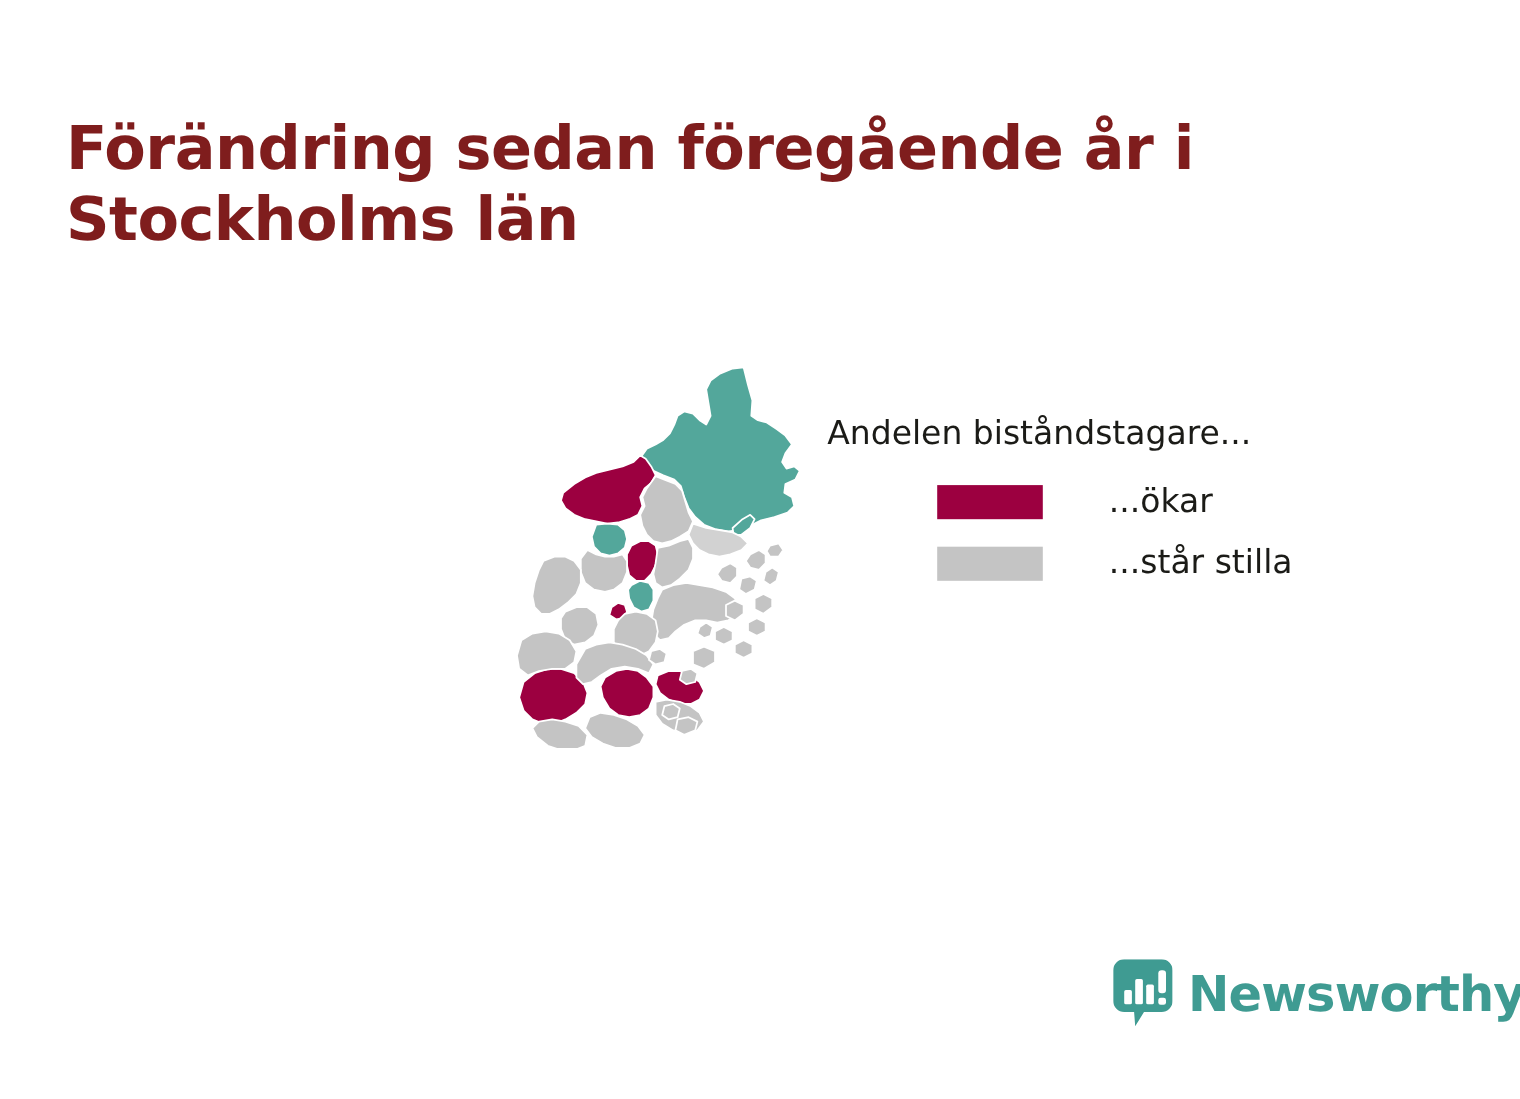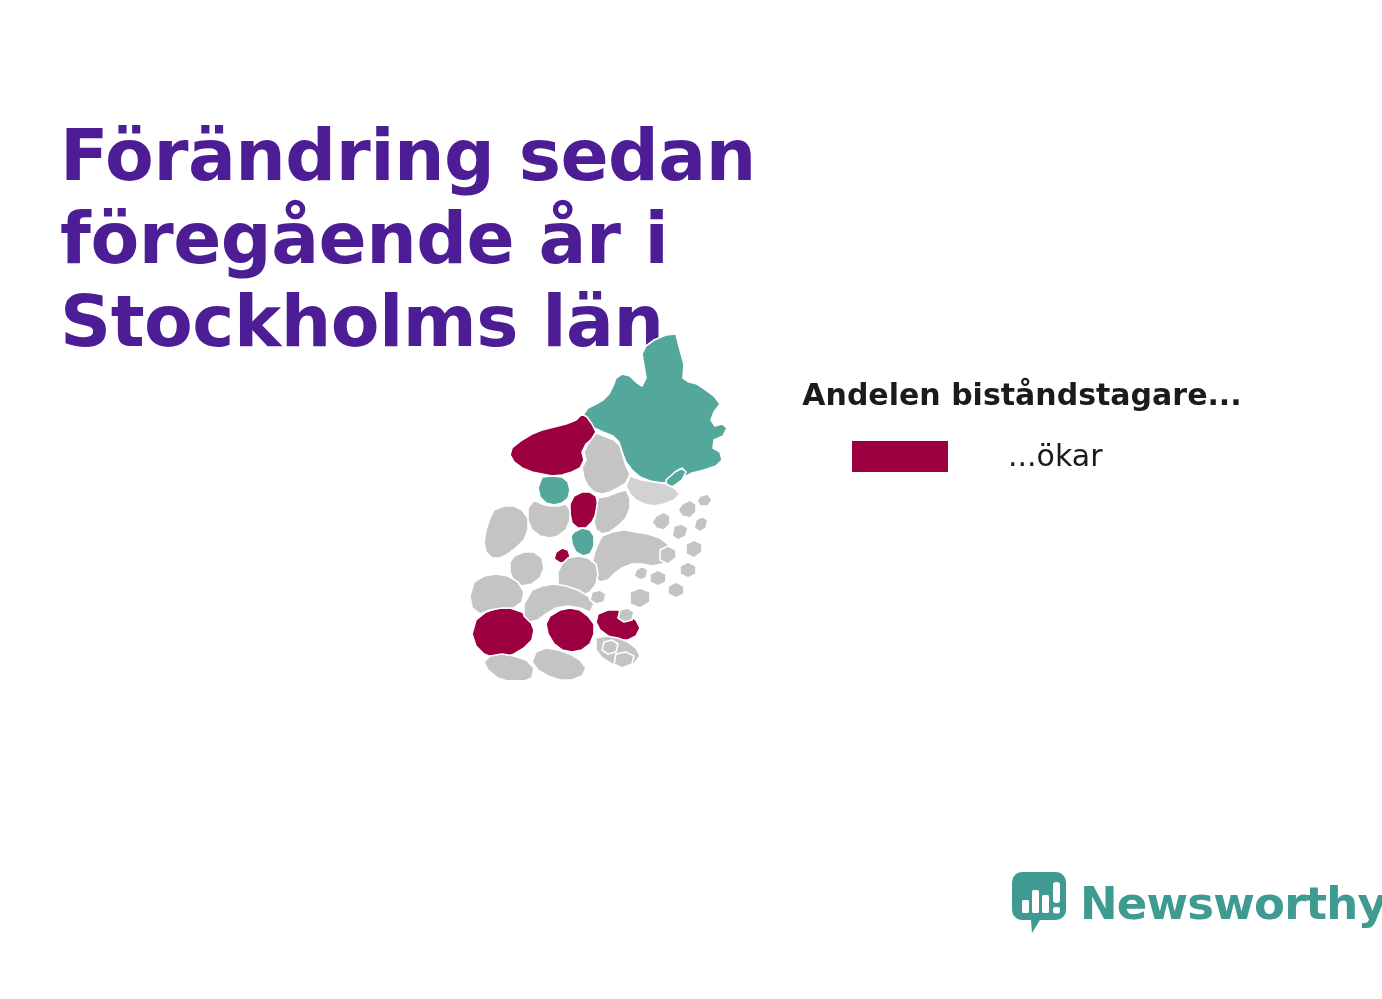--- a/index.html
+++ b/index.html
@@ -19,24 +19,24 @@
   }
 
   
   #chart-title {
     position: absolute;
     left: 60px;
     top: 66px;
     width: 1110px;
     font-family: "DejaVu Sans", sans-serif;
     font-weight: bold;
-    font-size: 71px;
+    font-size: 55px;
     line-height: 1.17;
     letter-spacing: -0.5px;
-    color: #4c1d95;
+    color: #7f1d1d;
     white-space: pre-line;
   }
 
   
   #map-wrap {
     position: absolute;
     left: 470px;
     top: 320px;
     width: 290px;
     height: 360px;
@@ -50,26 +50,25 @@
   
   #legend {
     position: absolute;
     left: 752px;
     top: 378px;
     width: 540px;
   }
   #legend-title {
     font-family: "DejaVu Sans", sans-serif;
     font-size: 30px;
-    font-weight: bold;
+    font-weight: normal;
     color: #1b1b17;
     line-height: 1.1;
     margin: 0 0 17px 0;
     white-space: nowrap;
-    text-align: center;
   }
   .legend-row {
     display: flex;
     align-items: center;
     height: 56px;
   }
   .legend-swatch {
     width: 96px;
     height: 31px;
     flex: 0 0 auto;
@@ -217,20 +216,24 @@
 
   <div id="legend">
     <div id="legend-title">Andelen biståndstagare...</div>
 
     <div class="legend-row">
       <span class="legend-swatch" style="background:#9c0040"></span>
       <span class="legend-label">...ökar</span>
     </div>
 
 
+    <div class="legend-row">
+      <span class="legend-swatch" style="background:#c4c4c4"></span>
+      <span class="legend-label">...står stilla</span>
+    </div>
   </div>
 
   <div id="logo">
     <svg id="logo-mark" viewBox="0 0 54 62" xmlns="http://www.w3.org/2000/svg">
       <path fill="#3f9b92" d="M10 0 H44 A10 10 0 0 1 54 10 V38 A10 10 0 0 1 44 48
                H28 L20 61 L19 48 H10 A10 10 0 0 1 0 38 V10 A10 10 0 0 1 10 0 Z"></path>
       <rect x="10" y="28" width="7" height="13" rx="1.5" fill="#ffffff"></rect>
       <rect x="20" y="18" width="7" height="23" rx="1.5" fill="#ffffff"></rect>
       <rect x="30" y="23" width="7" height="18" rx="1.5" fill="#ffffff"></rect>
       <rect x="41" y="10" width="7" height="21" rx="3" fill="#ffffff"></rect>

